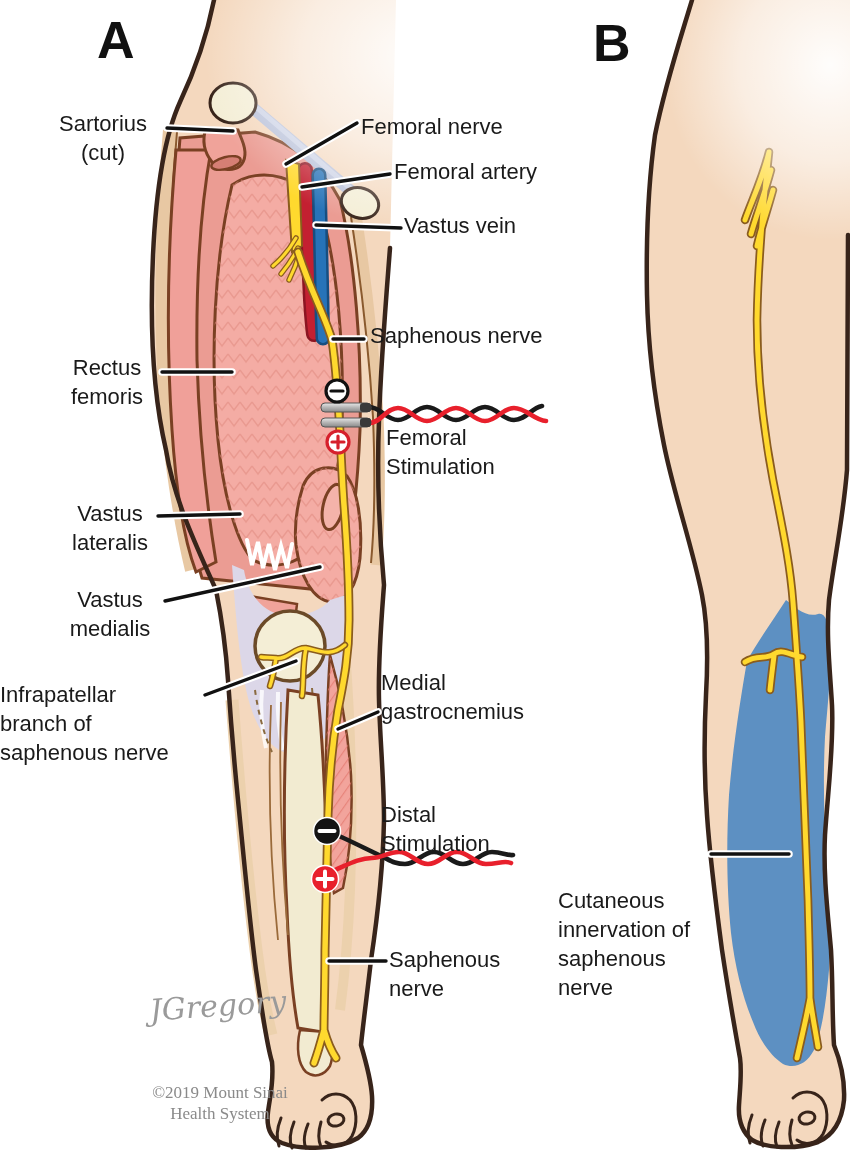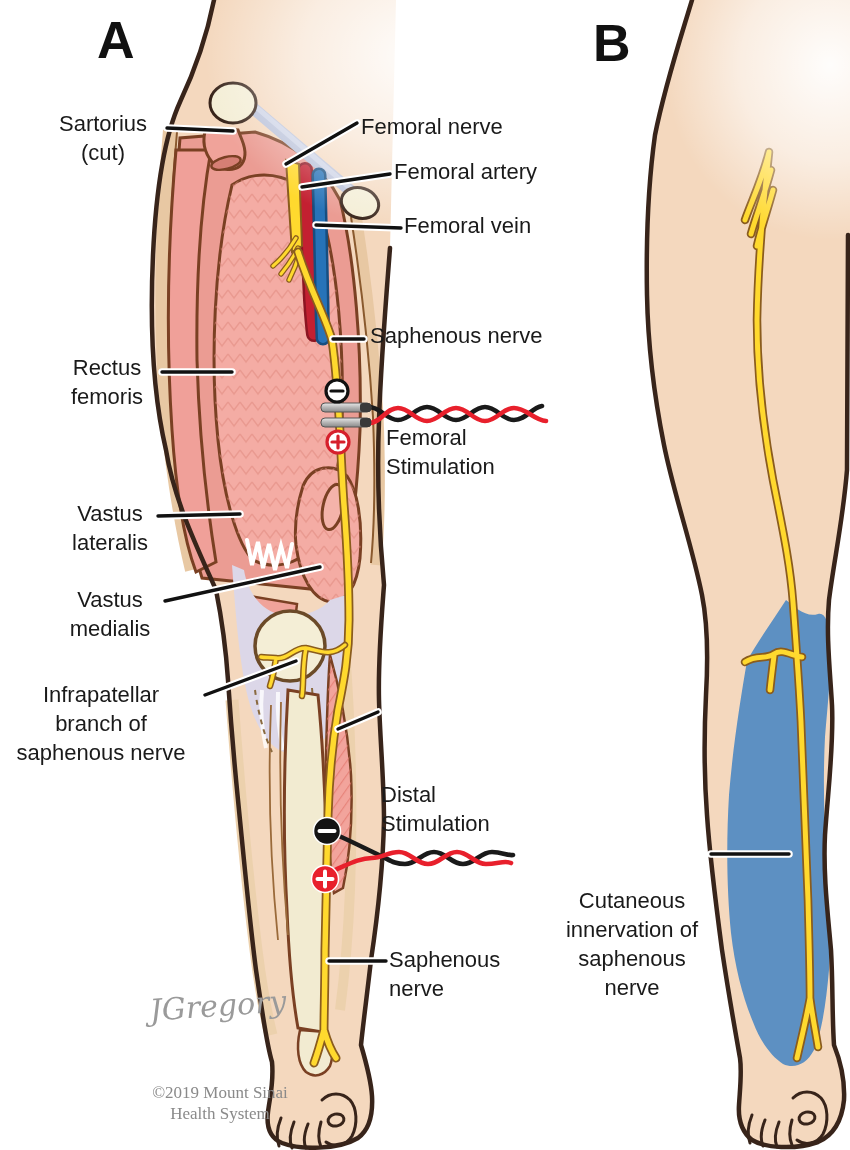--- a/index.html
+++ b/index.html
@@ -1,21 +1,21 @@
 <!DOCTYPE html>
 <html><head>
 <meta charset="utf-8">
 <style>
   html,body{margin:0;padding:0;background:#fff;}
   #stage{position:relative;width:850px;height:1150px;background:#ffffff;overflow:hidden;
          font-family:"Liberation Sans",sans-serif;}
   #stage svg{position:absolute;left:0;top:0;}
   .lbl{position:absolute;font-size:22px;line-height:29px;color:#1a1a1a;white-space:pre-line;z-index:5;}
   .lbl.center{text-align:center;}
-  .lbl.right{text-align:center;}
+  .lbl.right{text-align:left;}
   .panel-letter{position:absolute;font-size:52px;font-weight:700;color:#111;z-index:5;}
   .signature{position:absolute;left:148px;top:988px;width:140px;text-align:center;
              font-family:"DejaVu Serif",serif;font-style:italic;font-size:30px;color:#9a9a9a;
              transform:rotate(-4deg);z-index:5;}
   .copyright{position:absolute;left:136px;top:1082px;width:168px;text-align:center;
              font-family:"Liberation Serif",serif;font-size:17px;line-height:21px;color:#8a8a8a;
              white-space:pre-line;z-index:5;}
 </style>
 </head>
 <body>
@@ -220,25 +220,27 @@
 femoris</div>
 <div class="lbl center" style="left:55px;top:499px;width:110px;">Vastus
 lateralis</div>
 <div class="lbl center" style="left:55px;top:585px;width:110px;">Vastus
 medialis</div>
 <div class="lbl right" style="left:0px;top:680px;width:202px;">Infrapatellar
 branch of
 saphenous nerve</div>
 <div class="lbl" style="left:394px;top:157px;">Femoral artery</div>
 <div class="lbl" style="left:361px;top:112px;">Femoral nerve</div>
-<div class="lbl" style="left:404px;top:211px;">Femoral vein</div>
+<div class="lbl" style="left:404px;top:211px;">Vastus vein</div>
 <div class="lbl" style="left:370px;top:321px;">Saphenous nerve</div>
 <div class="lbl" style="left:386px;top:423px;">Femoral
 Stimulation</div>
-<div class="lbl" style="left:381px;top:780px;">Distal
+<div class="lbl" style="left:381px;top:668px;">Medial
+gastrocnemius</div>
+<div class="lbl" style="left:381px;top:800px;">Distal
 Stimulation</div>
 <div class="lbl" style="left:389px;top:945px;">Saphenous
 nerve</div>
 <div class="lbl right" style="left:558px;top:886px;width:148px;">Cutaneous
 innervation of
 saphenous
 nerve</div>
 
 <div class="signature">JGregory</div>
 <div class="copyright">©2019 Mount Sinai

